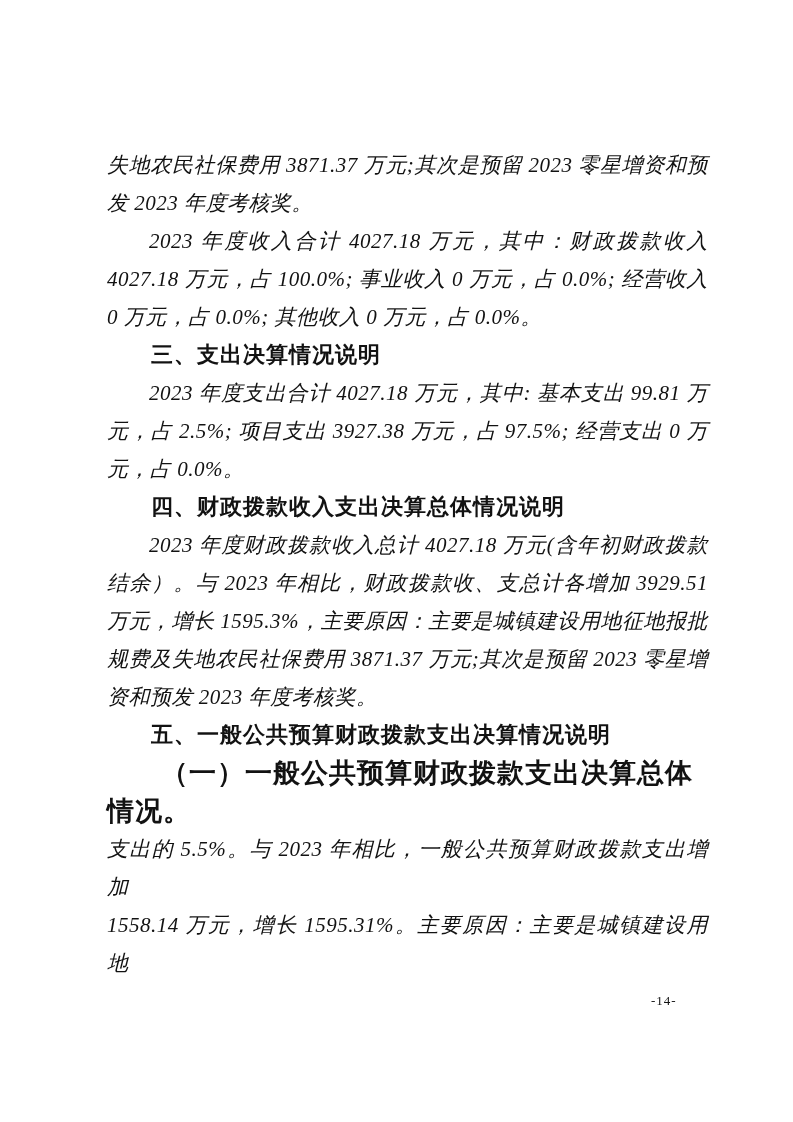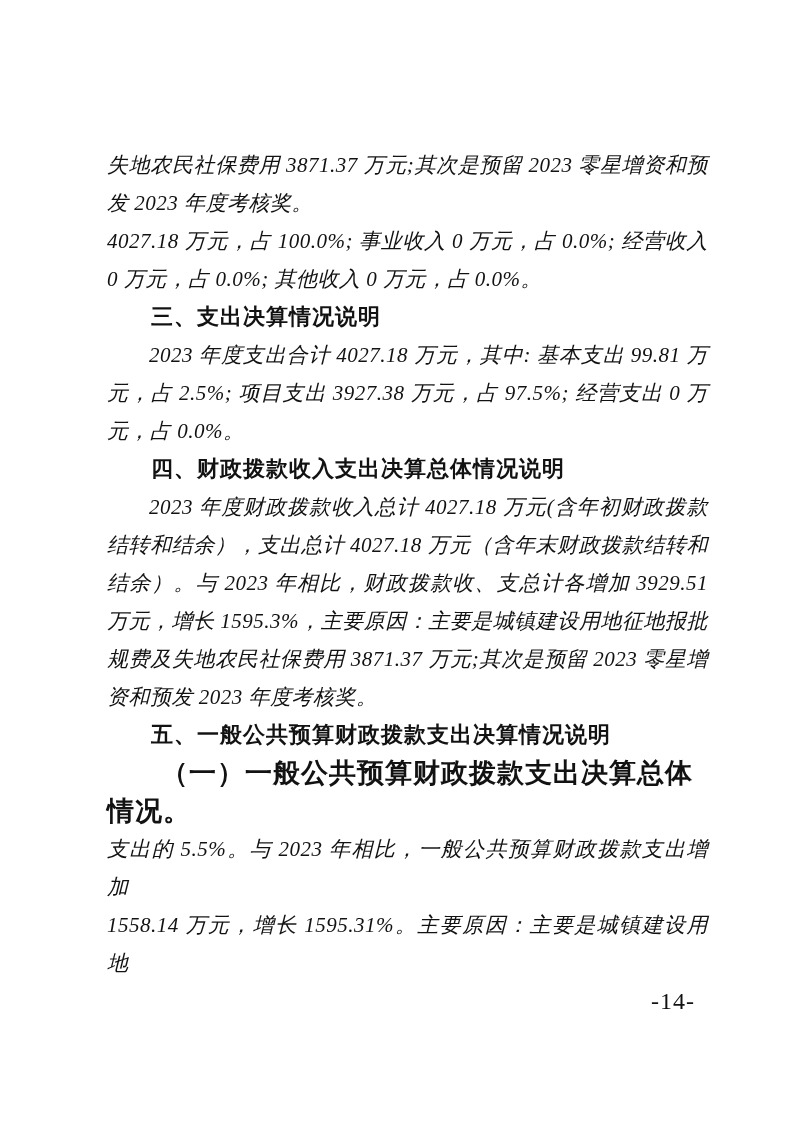--- a/index.html
+++ b/index.html
@@ -22,54 +22,54 @@
     font-family:"Liberation Sans","DejaVu Sans",sans-serif;
     text-indent:2em;letter-spacing:1px;
   }
   .hk{
     margin:0;padding:0;font-size:27px;line-height:38px;font-weight:700;
     font-family:"Liberation Serif","DejaVu Serif",serif;
     text-indent:2em;letter-spacing:1px;
   }
   .pageno{
     position:absolute;top:990px;left:651px;
-    font-size:24px;line-height:22px;letter-spacing:1px;color:#121212;
+    font-size:13px;line-height:22px;letter-spacing:1px;color:#121212;
   }
 </style>
 </head>
 <body>
 
 <div class="page">
 
   <div class="content">
 
     <p class="para">
       <span class="ln full">失地农民社保费用 3871.37 万元;其次是预留 2023 零星增资和预</span>
       <span class="ln">发 2023 年度考核奖。</span>
     </p>
 
 
     <p class="para">
+      <span class="ln full first">2023 年度收入合计 4027.18 万元，其中：财政拨款收入</span>
       <span class="ln full">4027.18 万元，占 100.0%; 事业收入 0 万元，占 0.0%; 经营收入</span>
       <span class="ln">0 万元，占 0.0%; 其他收入 0 万元，占 0.0%。</span>
     </p>
 
     <h2 class="h">三、支出决算情况说明</h2>
 
     <p class="para">
       <span class="ln full first">2023 年度支出合计 4027.18 万元，其中: 基本支出 99.81 万</span>
       <span class="ln full">元，占 2.5%; 项目支出 3927.38 万元，占 97.5%; 经营支出 0 万</span>
       <span class="ln">元，占 0.0%。</span>
     </p>
 
     <h2 class="h">四、财政拨款收入支出决算总体情况说明</h2>
 
     <p class="para">
       <span class="ln full first">2023 年度财政拨款收入总计 4027.18 万元(含年初财政拨款</span>
-      <span class="ln full">结转和结余），支出总计 4027.18 万元（含年末财政拨款结转和</span>
       <span class="ln full">结余）。与 2023 年相比，财政拨款收、支总计各增加 3929.51</span>
       <span class="ln full">万元，增长 1595.3%，主要原因：主要是城镇建设用地征地报批</span>
       <span class="ln full">规费及失地农民社保费用 3871.37 万元;其次是预留 2023 零星增</span>
       <span class="ln">资和预发 2023 年度考核奖。</span>
     </p>
 
     <h2 class="h">五、一般公共预算财政拨款支出决算情况说明</h2>
 
     <h3 class="hk">（一）一般公共预算财政拨款支出决算总体情况。</h3>
 

